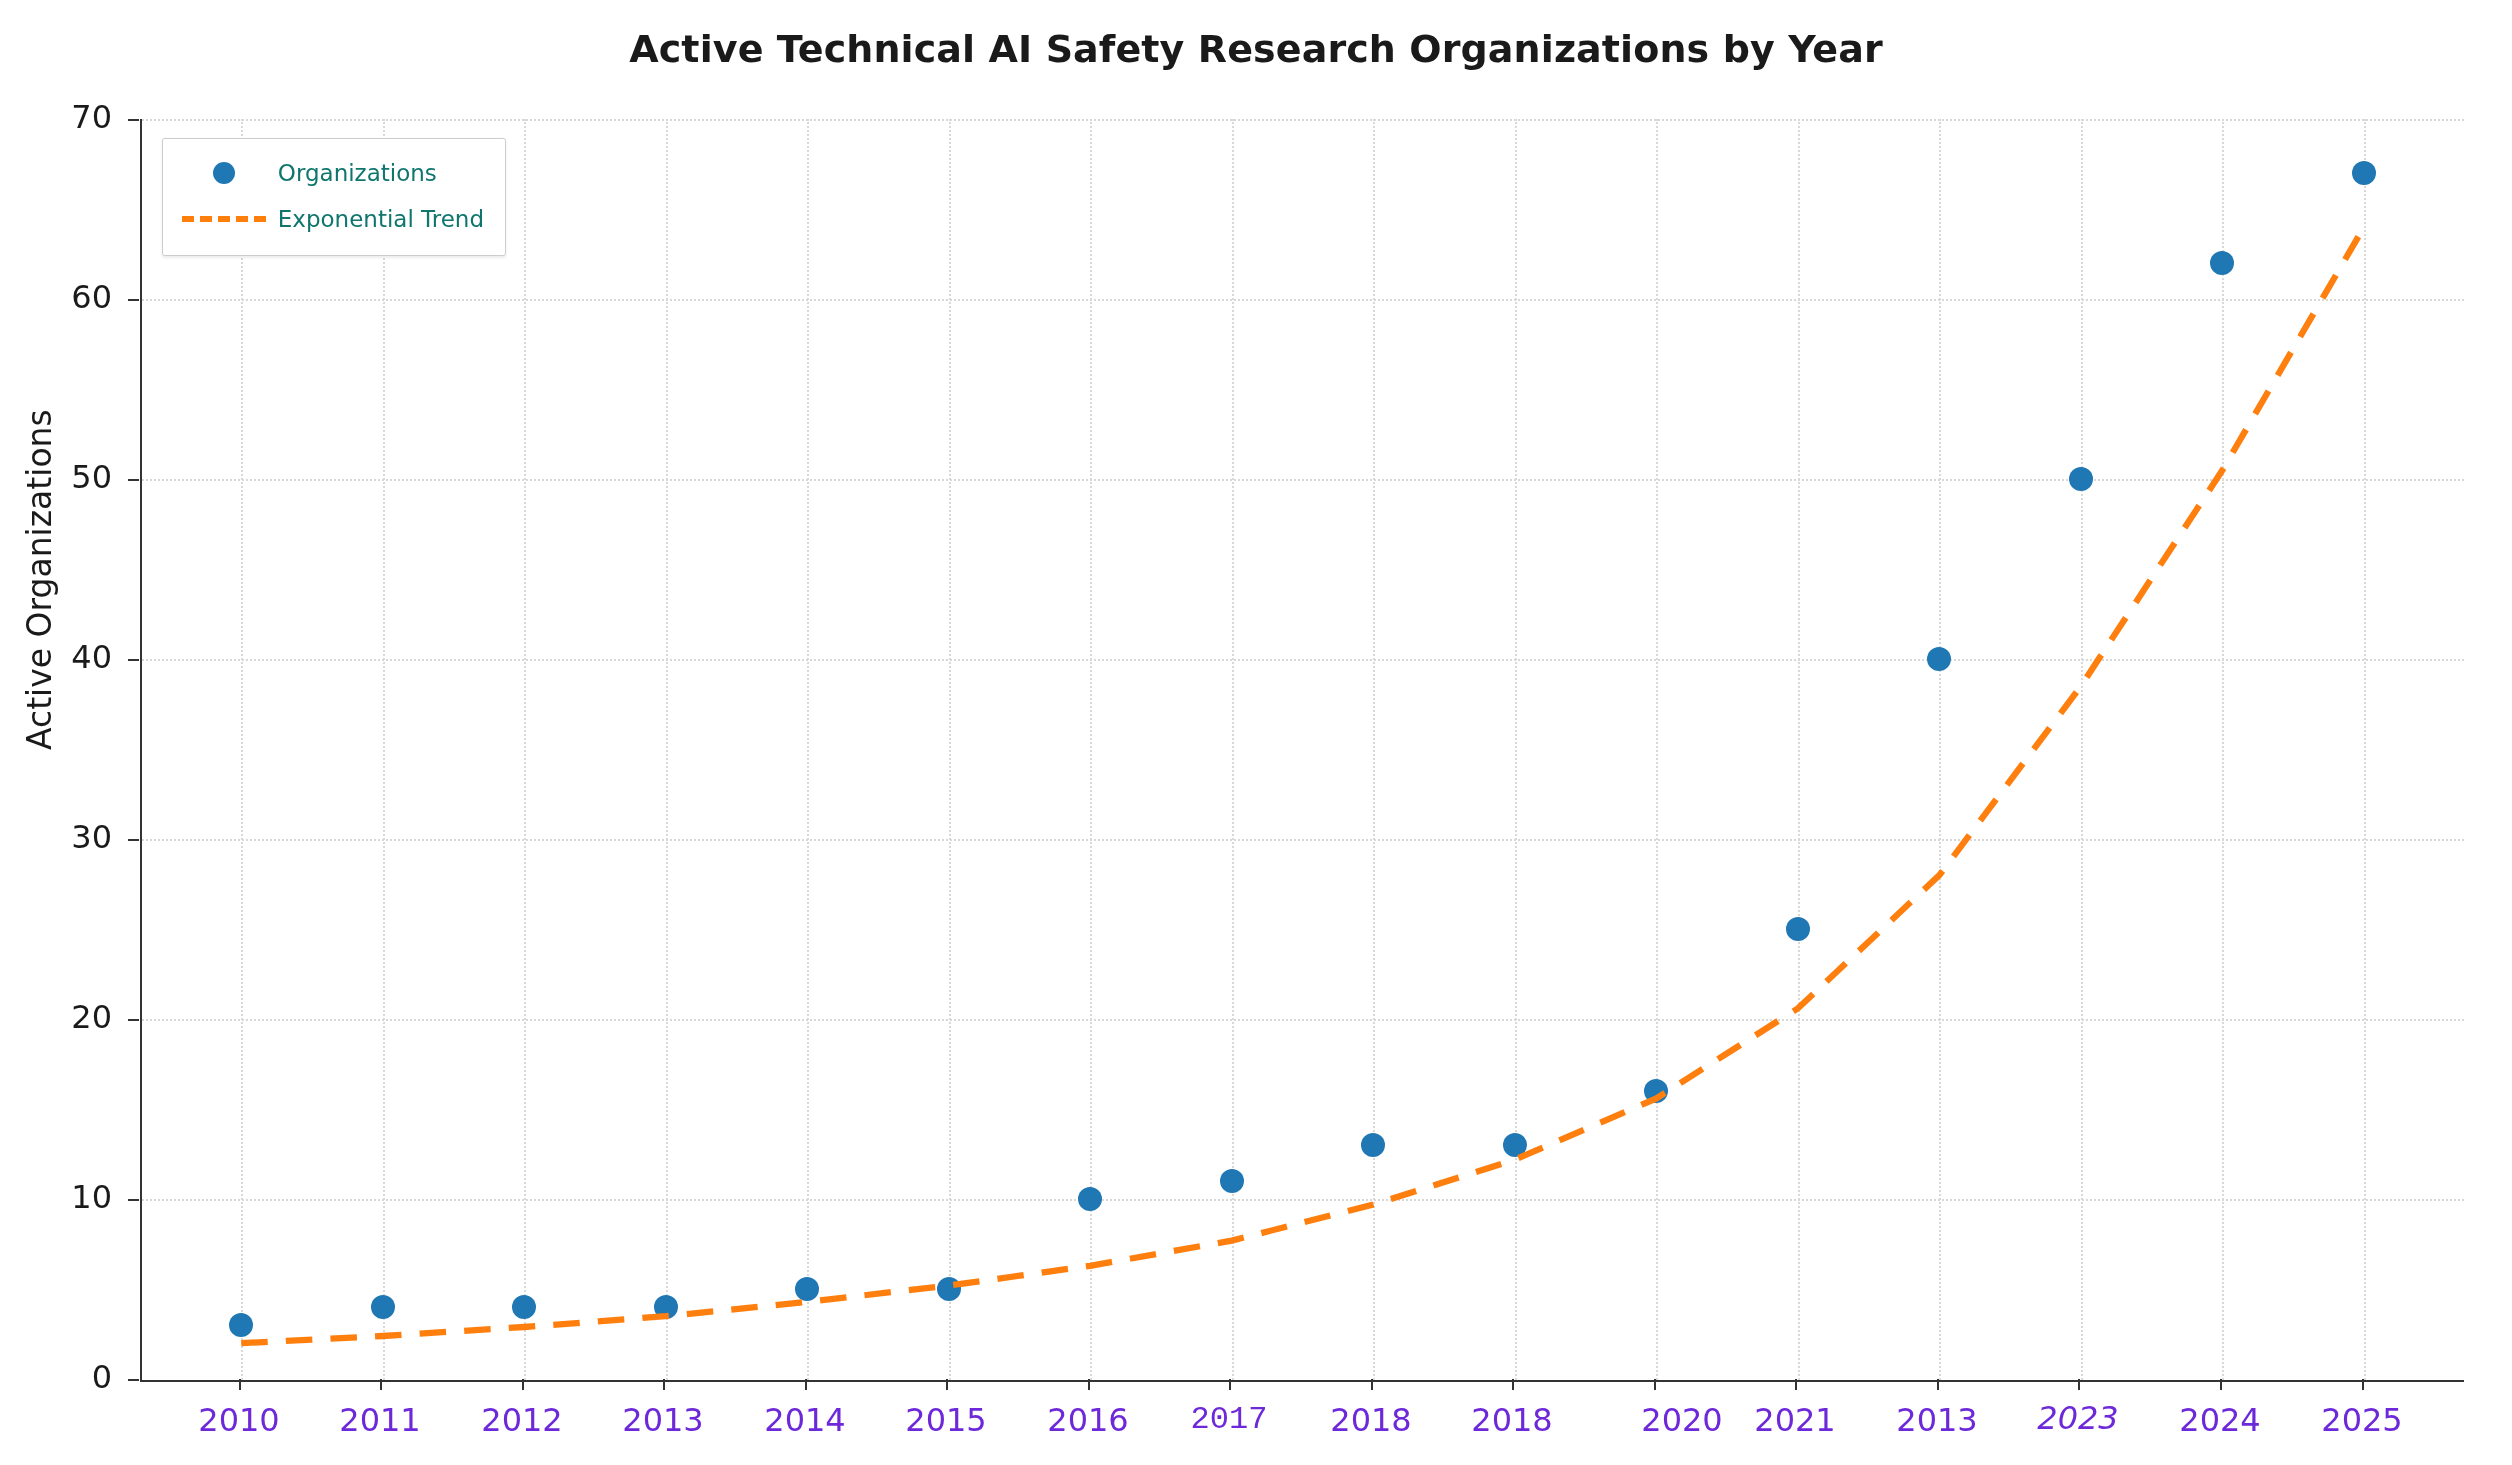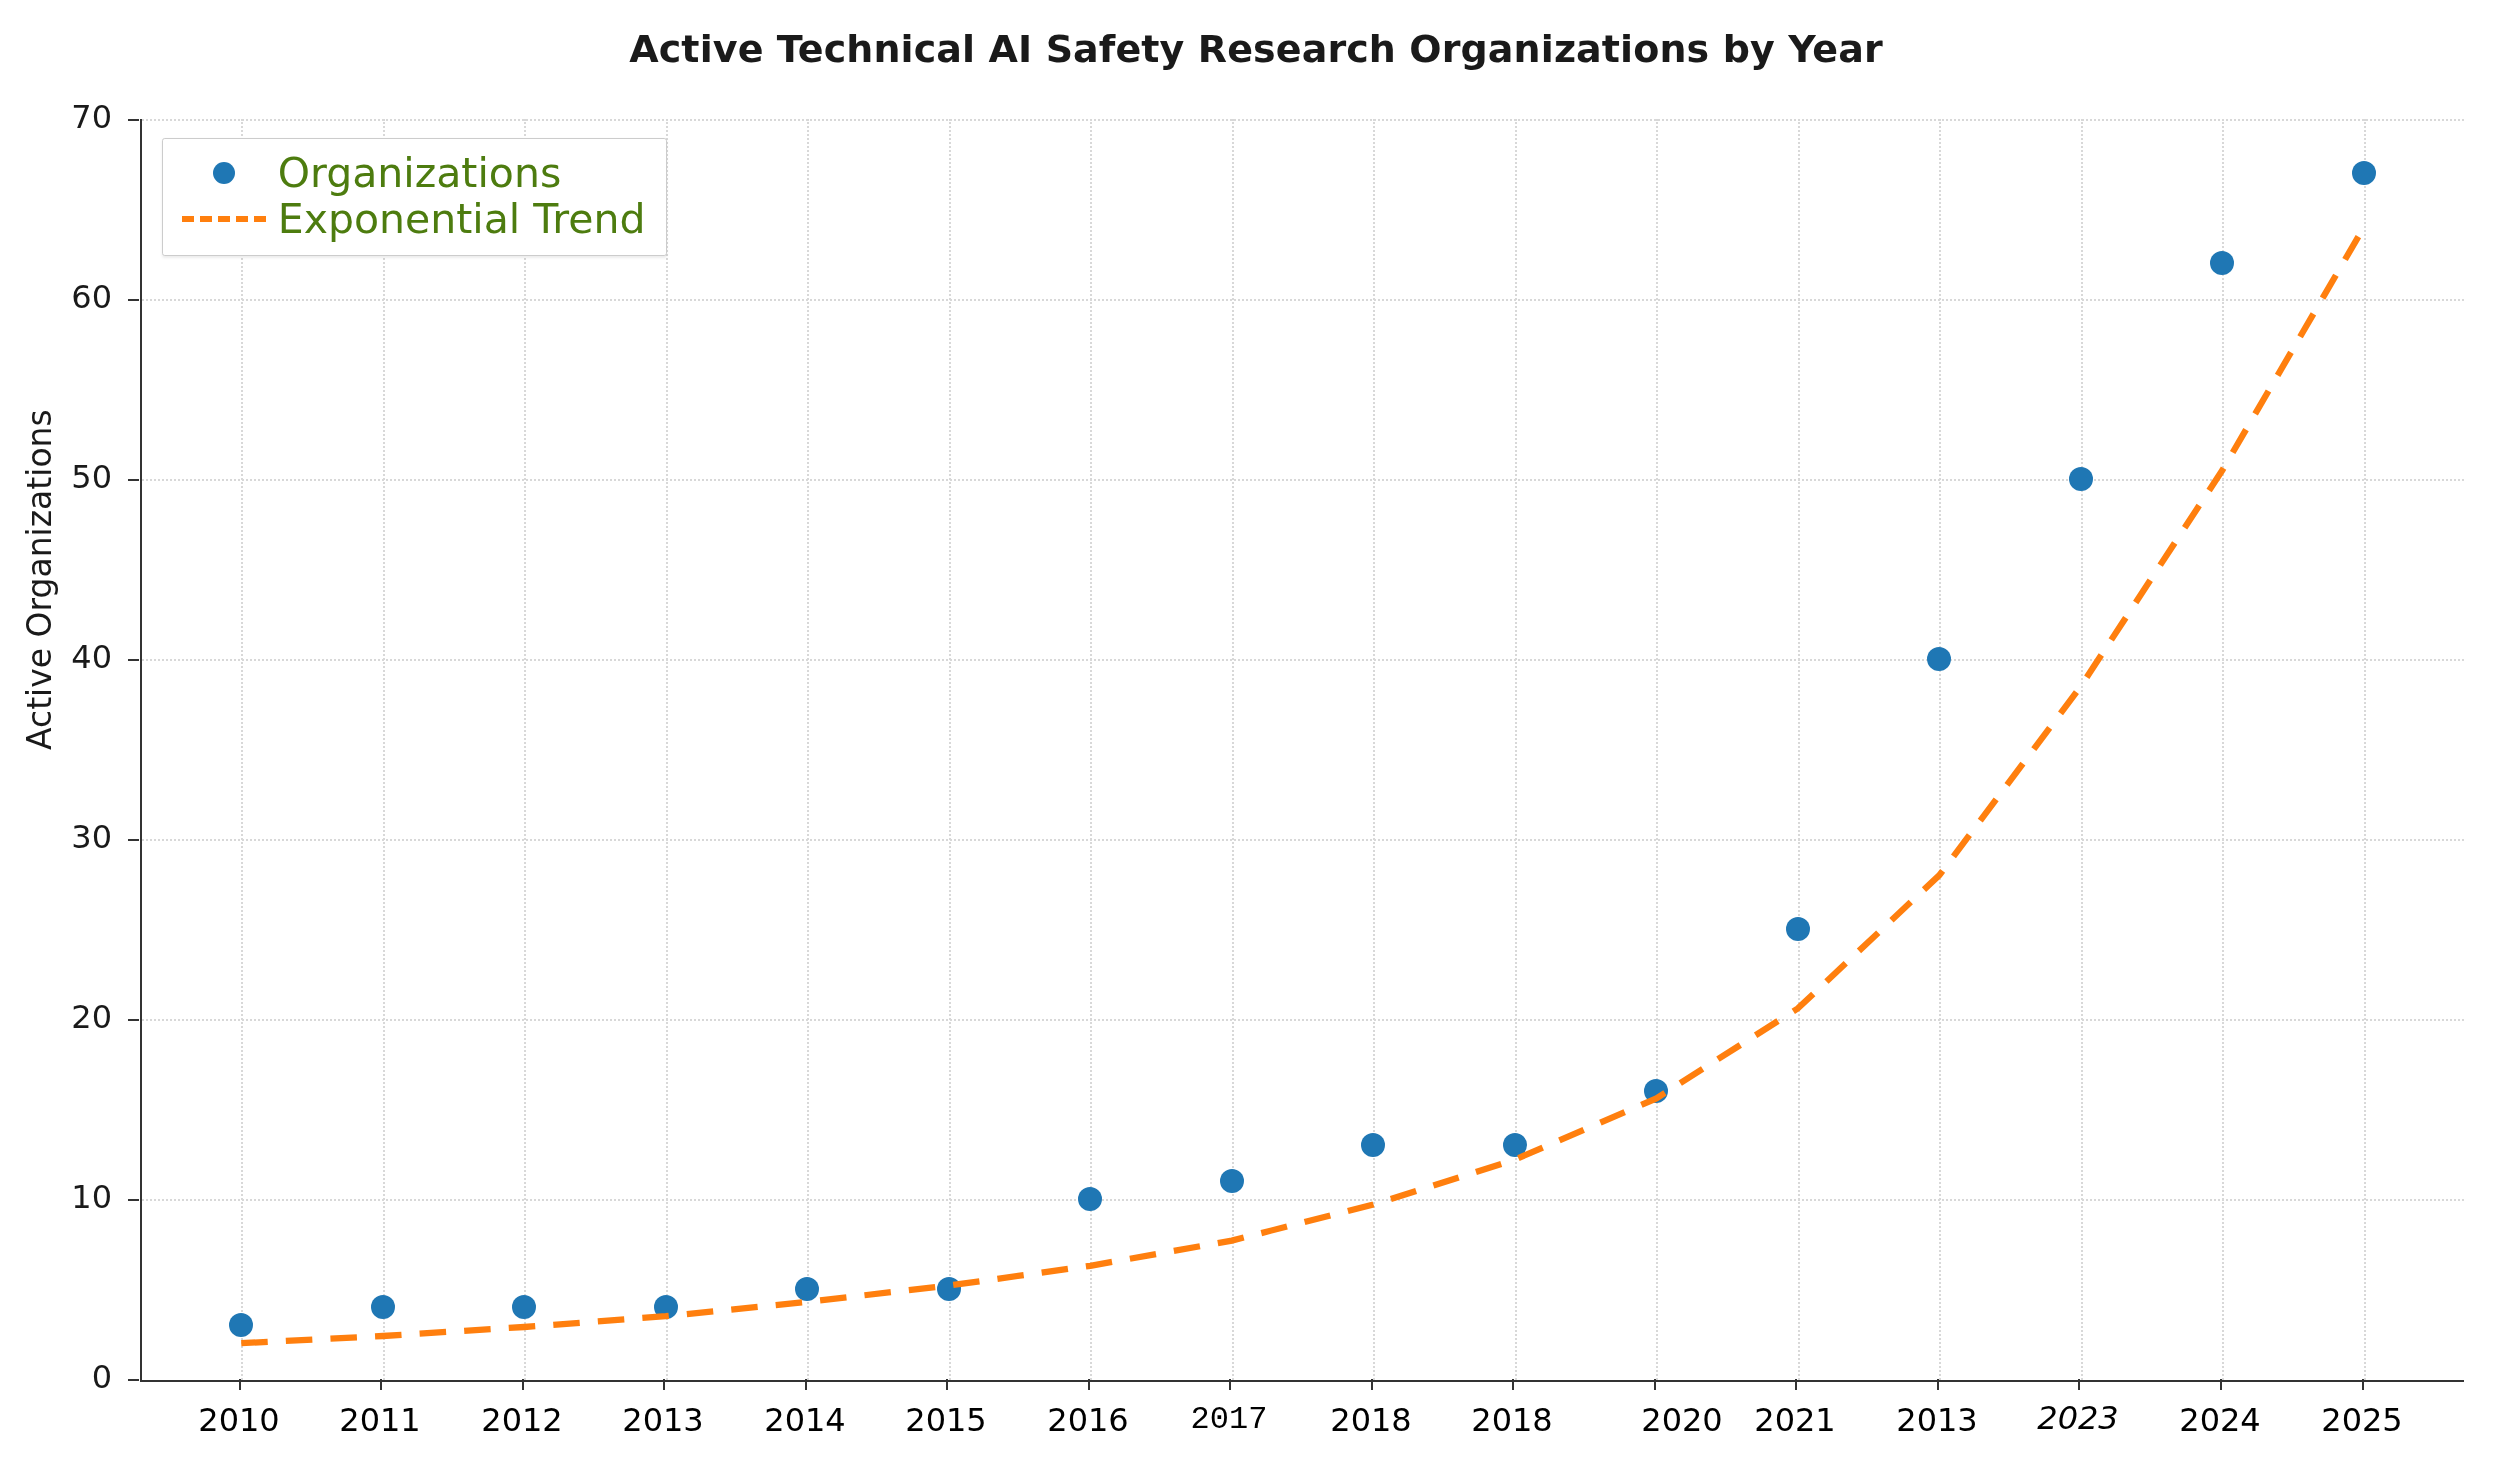--- a/index.html
+++ b/index.html
@@ -81,21 +81,21 @@
   }
   .ytick-mark {
     position: absolute;
     width: 11px;
     height: 0;
     border-top: 2.8px solid #333333;
   }
   .xtick-label {
     position: absolute;
     font-size: 32px;
-    color: #000000;
+    color: #6d28d9;
     white-space: nowrap;
     text-align: center;
     transform: translateX(-50%);
   }
   .xtick-mark {
     position: absolute;
     height: 11px;
     width: 0;
     border-left: 2.8px solid #333333;
   }
@@ -150,22 +150,22 @@
     height: 22px;
     border-radius: 50%;
     background: #1f77b4;
   }
   .legend-line {
     width: 84px;
     height: 0;
     border-top: 6.3px dashed #ff7f0e;
   }
   .legend-text {
-    font-size: 41px;
-    color: #4d7c0f;
+    font-size: 23px;
+    color: #0f766e;
     white-space: nowrap;
     padding-left: 8.4px;
   }
 
   svg.overlay {
     position: absolute;
     left: 0;
     top: 0;
     overflow: visible;
     pointer-events: none;

